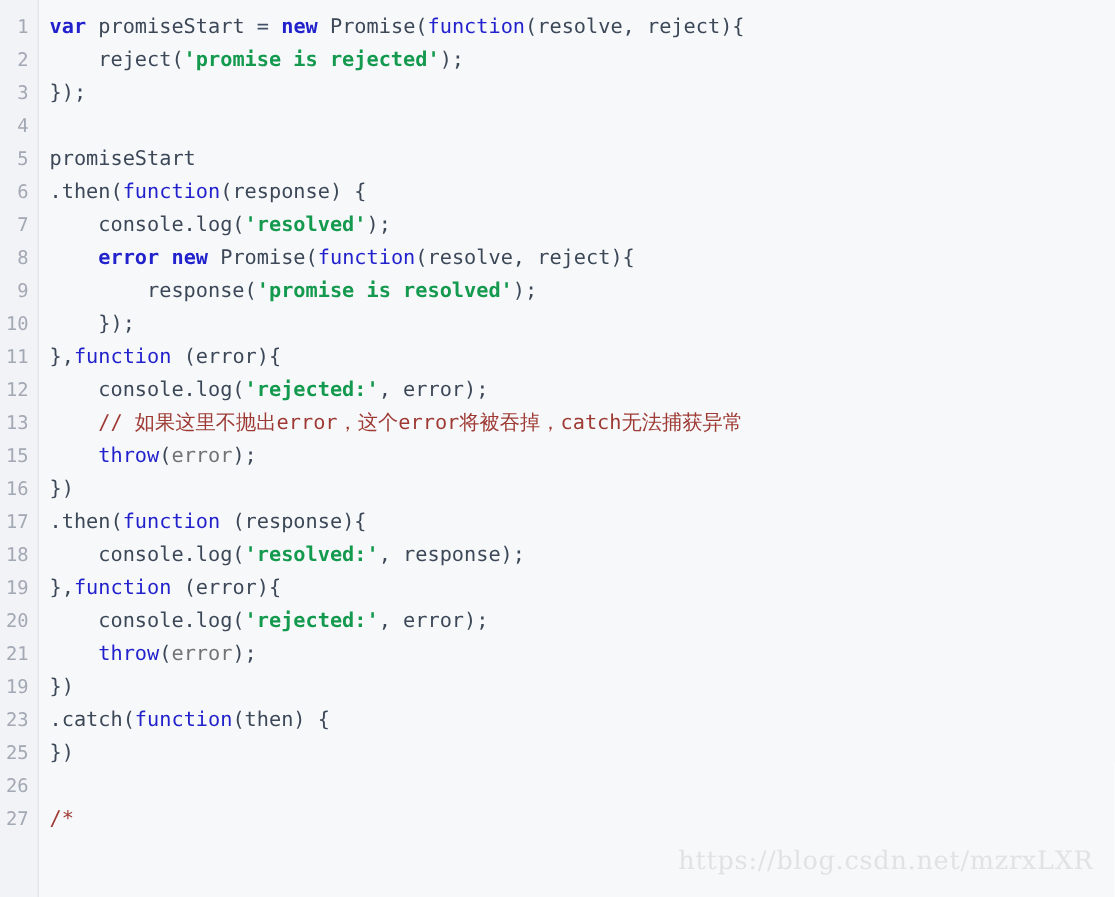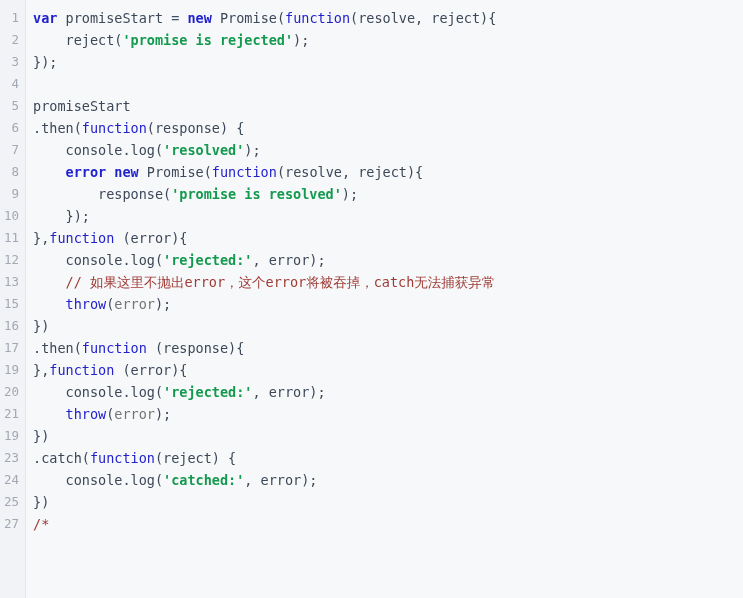--- a/index.html
+++ b/index.html
@@ -97,22 +97,24 @@
       <div class="code-line"><span class="ln">7</span><span class="src"><span class="tk-plain">    console.log(</span><span class="tk-str">'resolved'</span><span class="tk-plain">);</span></span></div>
       <div class="code-line"><span class="ln">8</span><span class="src"><span class="tk-plain">    </span><span class="tk-kwb">error</span><span class="tk-plain"> </span><span class="tk-kwb">new</span><span class="tk-plain"> Promise(</span><span class="tk-kw">function</span><span class="tk-plain">(resolve, reject){</span></span></div>
       <div class="code-line"><span class="ln">9</span><span class="src"><span class="tk-plain">        response(</span><span class="tk-str">'promise is resolved'</span><span class="tk-plain">);</span></span></div>
       <div class="code-line"><span class="ln">10</span><span class="src"><span class="tk-plain">    });</span></span></div>
       <div class="code-line"><span class="ln">11</span><span class="src"><span class="tk-plain">},</span><span class="tk-kw">function</span><span class="tk-plain"> (error){</span></span></div>
       <div class="code-line"><span class="ln">12</span><span class="src"><span class="tk-plain">    console.log(</span><span class="tk-str">'rejected:'</span><span class="tk-plain">, error);</span></span></div>
       <div class="code-line"><span class="ln">13</span><span class="src"><span class="tk-plain">    </span><span class="tk-com">// 如果这里不抛出error，这个error将被吞掉，catch无法捕获异常</span></span></div>
       <div class="code-line"><span class="ln">15</span><span class="src"><span class="tk-plain">    </span><span class="tk-kw">throw</span><span class="tk-plain">(</span><span class="tk-var">error</span><span class="tk-plain">);</span></span></div>
       <div class="code-line"><span class="ln">16</span><span class="src"><span class="tk-plain">})</span></span></div>
       <div class="code-line"><span class="ln">17</span><span class="src"><span class="tk-plain">.then(</span><span class="tk-kw">function</span><span class="tk-plain"> (response){</span></span></div>
+      <div class="code-line"><span class="ln">18</span><span class="src"><span class="tk-plain">    console.log(</span><span class="tk-str">'resolved:'</span><span class="tk-plain">, response);</span></span></div>
       <div class="code-line"><span class="ln">19</span><span class="src"><span class="tk-plain">},</span><span class="tk-kw">function</span><span class="tk-plain"> (error){</span></span></div>
       <div class="code-line"><span class="ln">20</span><span class="src"><span class="tk-plain">    console.log(</span><span class="tk-str">'rejected:'</span><span class="tk-plain">, error);</span></span></div>
       <div class="code-line"><span class="ln">21</span><span class="src"><span class="tk-plain">    </span><span class="tk-kw">throw</span><span class="tk-plain">(</span><span class="tk-var">error</span><span class="tk-plain">);</span></span></div>
       <div class="code-line"><span class="ln">19</span><span class="src"><span class="tk-plain">})</span></span></div>
-      <div class="code-line"><span class="ln">23</span><span class="src"><span class="tk-plain">.catch(</span><span class="tk-kw">function</span><span class="tk-plain">(reject) {</span></span></div>
-      <div class="code-line"><span class="ln">24</span><span class="src"><span class="tk-plain">    console.log(</span><span class="tk-str">'catched:'</span><span class="tk-plain">, error);</span></span></div>
+      <div class="code-line"><span class="ln">23</span><span class="src"><span class="tk-plain">.catch(</span><span class="tk-kw">function</span><span class="tk-plain">(then) {</span></span></div>
       <div class="code-line"><span class="ln">25</span><span class="src"><span class="tk-plain">})</span></span></div>
+      <div class="code-line"><span class="ln">26</span><span class="src"><span class="tk-plain"></span></span></div>
       <div class="code-line"><span class="ln">27</span><span class="src"><span class="tk-com">/*</span></span></div>
     </div>
+  <div id="watermark">https://blog.csdn.net/mzrxLXR</div>
 </div>
 
 </body></html>

